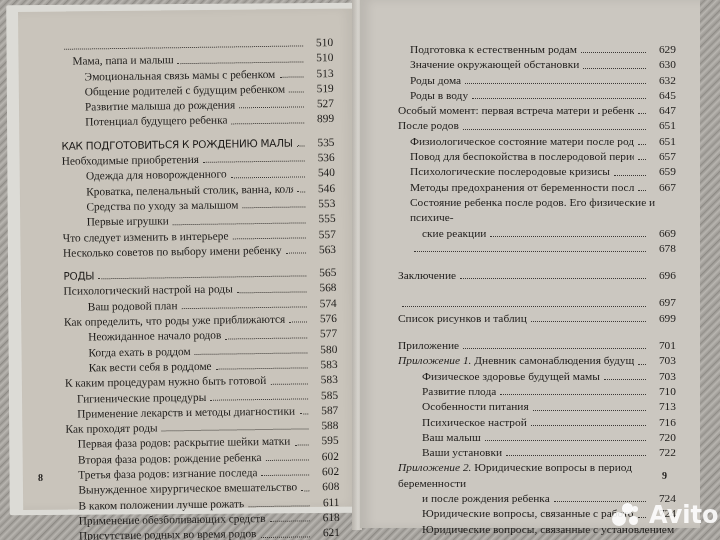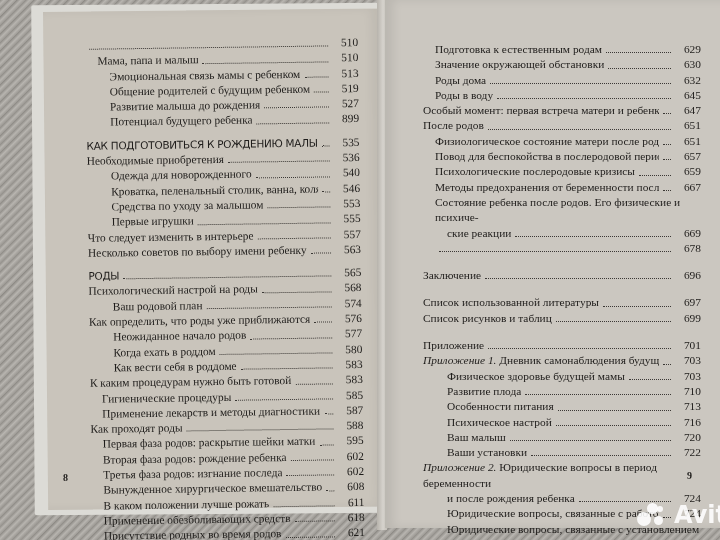--- a/index.html
+++ b/index.html
@@ -1,21 +1,21 @@
 <!DOCTYPE html>
 <html><head>
   <meta charset="utf-8">
   <style>
     html, body { margin: 0; padding: 0; }
     body {
       width: 720px; height: 540px; overflow: hidden; position: relative;
       background: repeating-linear-gradient(135deg, #8e8b86 0px, #b8b5b0 3px, #9c9994 6px);
       font-family: "Liberation Serif", serif;
     }
-    .spread { position: absolute; left: 0; top: 0; width: 592px; height: 540px; margin-left: 25px; }
+    .spread { position: absolute; left: 0; top: 0; width: 592px; height: 540px; }
     .cover-left {
       position: absolute; left: 8px; top: 4px; width: 352px; height: 510px;
       background: #dcdbd6; border-radius: 2px;
       transform: rotate(-0.4deg);
     }
     .page-left {
       position: absolute; left: 18px; top: 12px; width: 334px; height: 498px;
       background: #c9c4bb;
       transform: rotate(-0.6deg); transform-origin: top left;
       box-shadow: inset -6px 0 10px rgba(0,0,0,0.05);
@@ -297,21 +297,20 @@
         <span class="p">678</span>
       </div>
     <div class="gap"></div>
     <div class="row l0 italic">
         <span class="t">Заключение</span>
         <span class="d"></span>
         <span class="p">696</span>
       </div>
     <div class="gap"></div>
     <div class="row l0 italic">
-        <span class="t">Список использованной литературы</span>
         <span class="d"></span>
         <span class="p">697</span>
       </div>
     <div class="row l0 italic">
         <span class="t">Список рисунков и таблиц</span>
         <span class="d"></span>
         <span class="p">699</span>
       </div>
     <div class="gap"></div>
     <div class="row l0 italic">

